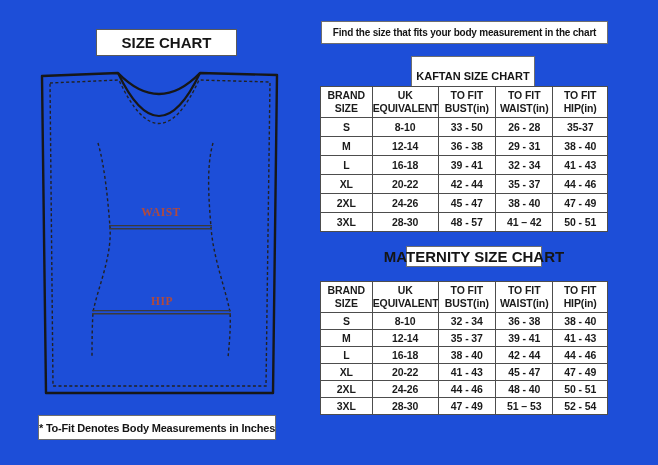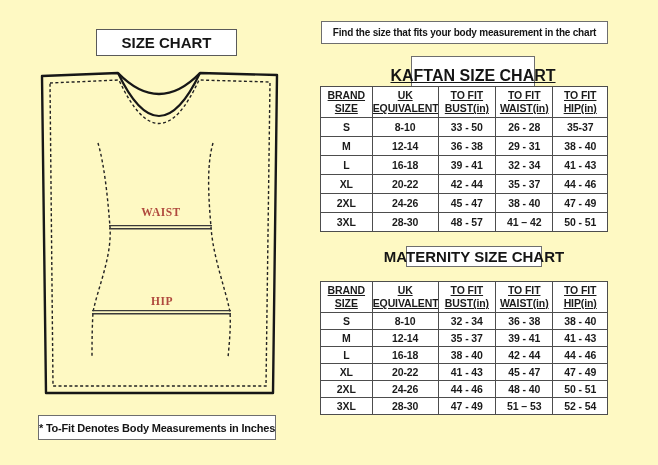--- a/index.html
+++ b/index.html
@@ -1,45 +1,45 @@
 <!DOCTYPE html>
 <html><head>
 <meta charset="utf-8">
 <style>
   html,body { margin:0; padding:0; }
   body { font-family: "Liberation Sans", sans-serif; background:#e8e8e8; }
   #canvas {
-    position:relative; width:658px; height:465px; background:#fef9c3;
+    position:relative; width:658px; height:465px; background:#1d4ed8;
     overflow:hidden; margin:0 auto;
   }
   .box {
     position:absolute; background:#ffffff; border:1px solid #6e6e6e;
     display:flex; align-items:center; justify-content:center;
     font-weight:bold; color:#151515; white-space:nowrap; box-sizing:border-box;
   }
   #title-box      { left:96px;  top:29px;  width:141px; height:27px; font-size:15px; border-color:#5a5a5a; }
   #instruction-box{ left:321px; top:21px;  width:287px; height:23px; font-size:10px; letter-spacing:-0.2px; }
-  #kaftan-title-box   { left:411px; top:56px;  width:124px; height:39px; font-size:16px;text-decoration:underline; }
+  #kaftan-title-box   { left:411px; top:56px;  width:124px; height:39px; font-size:11px; }
   #maternity-title-box{ left:406px; top:246px; width:136px; height:21px; font-size:15px; }
   #note-box       { left:38px;  top:415px; width:238px; height:25px; font-size:11px; letter-spacing:-0.2px; }
 
   #garment-svg { position:absolute; left:30px; top:62px; width:260px; height:340px; }
 
   .size-table {
     position:absolute; left:320px; width:288px; border-collapse:collapse;
     table-layout:fixed; background:#ffffff;
   }
   #kaftan-table    { top:86px; }
   #maternity-table { top:281px; }
   .size-table th, .size-table td {
     border:1px solid #4d4d4d; text-align:center; vertical-align:middle;
     font-weight:bold; color:#1b1b1b; padding:0; font-size:10.5px;
     letter-spacing:-0.1px; overflow:hidden;
   }
-  .size-table th { height:30px; line-height:13px;text-decoration:underline; }
+  .size-table th { height:30px; line-height:13px; }
   #kaftan-table td    { height:18px; }
   #maternity-table td { height:16px; }
 </style>
 </head>
 <body>
 
 <div id="canvas">
 
   <div id="title-box" class="box">SIZE CHART</div>
 

